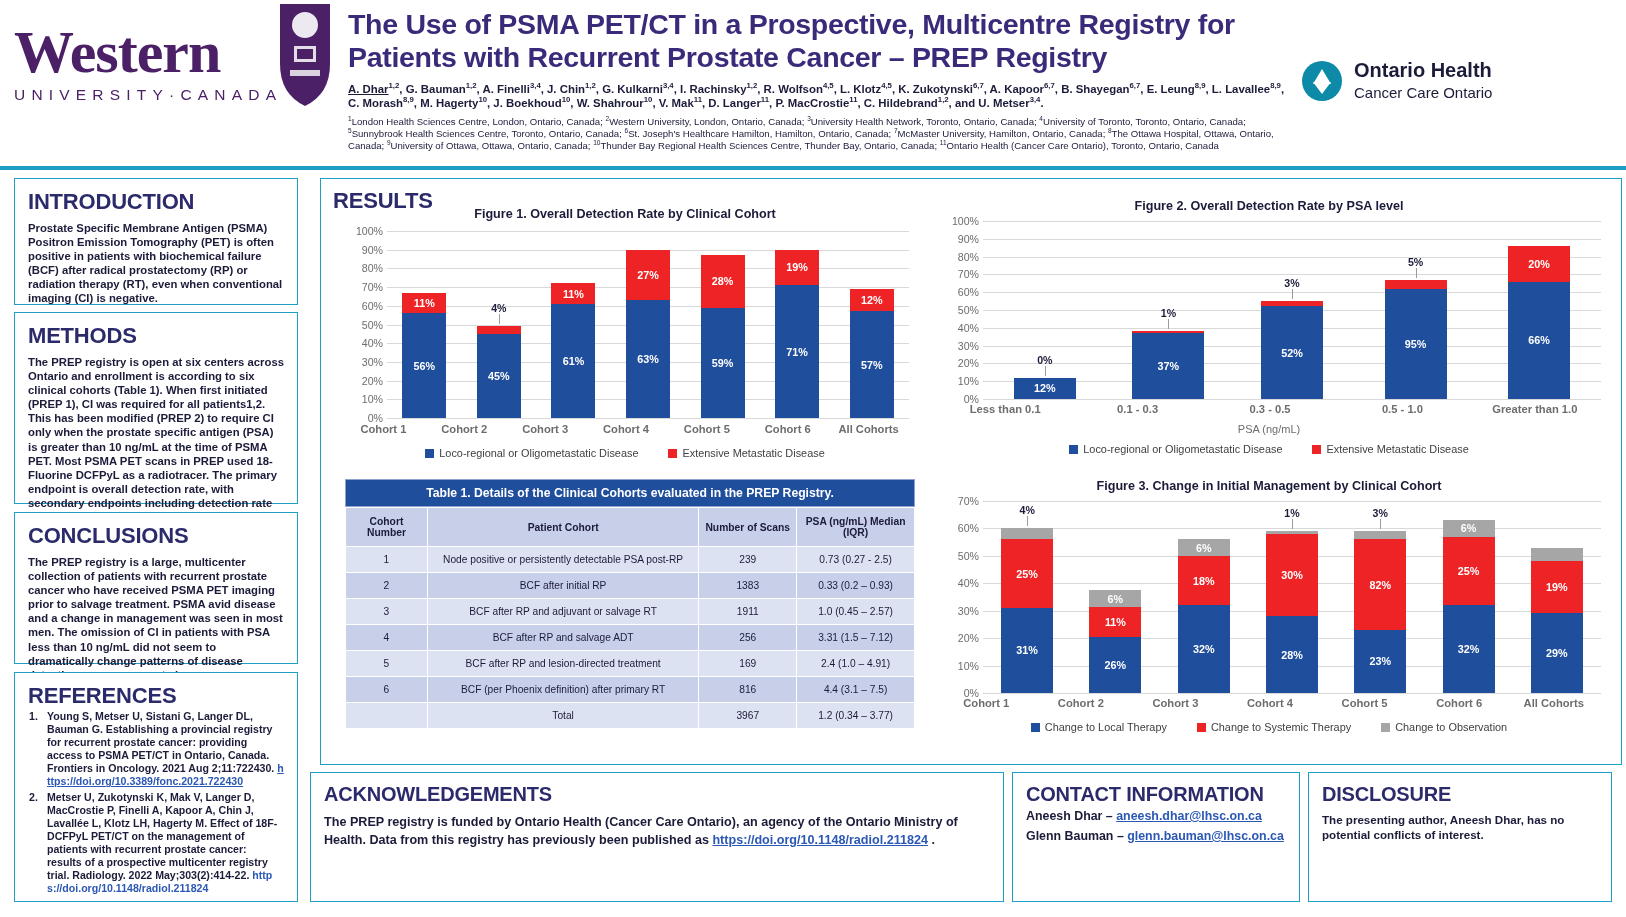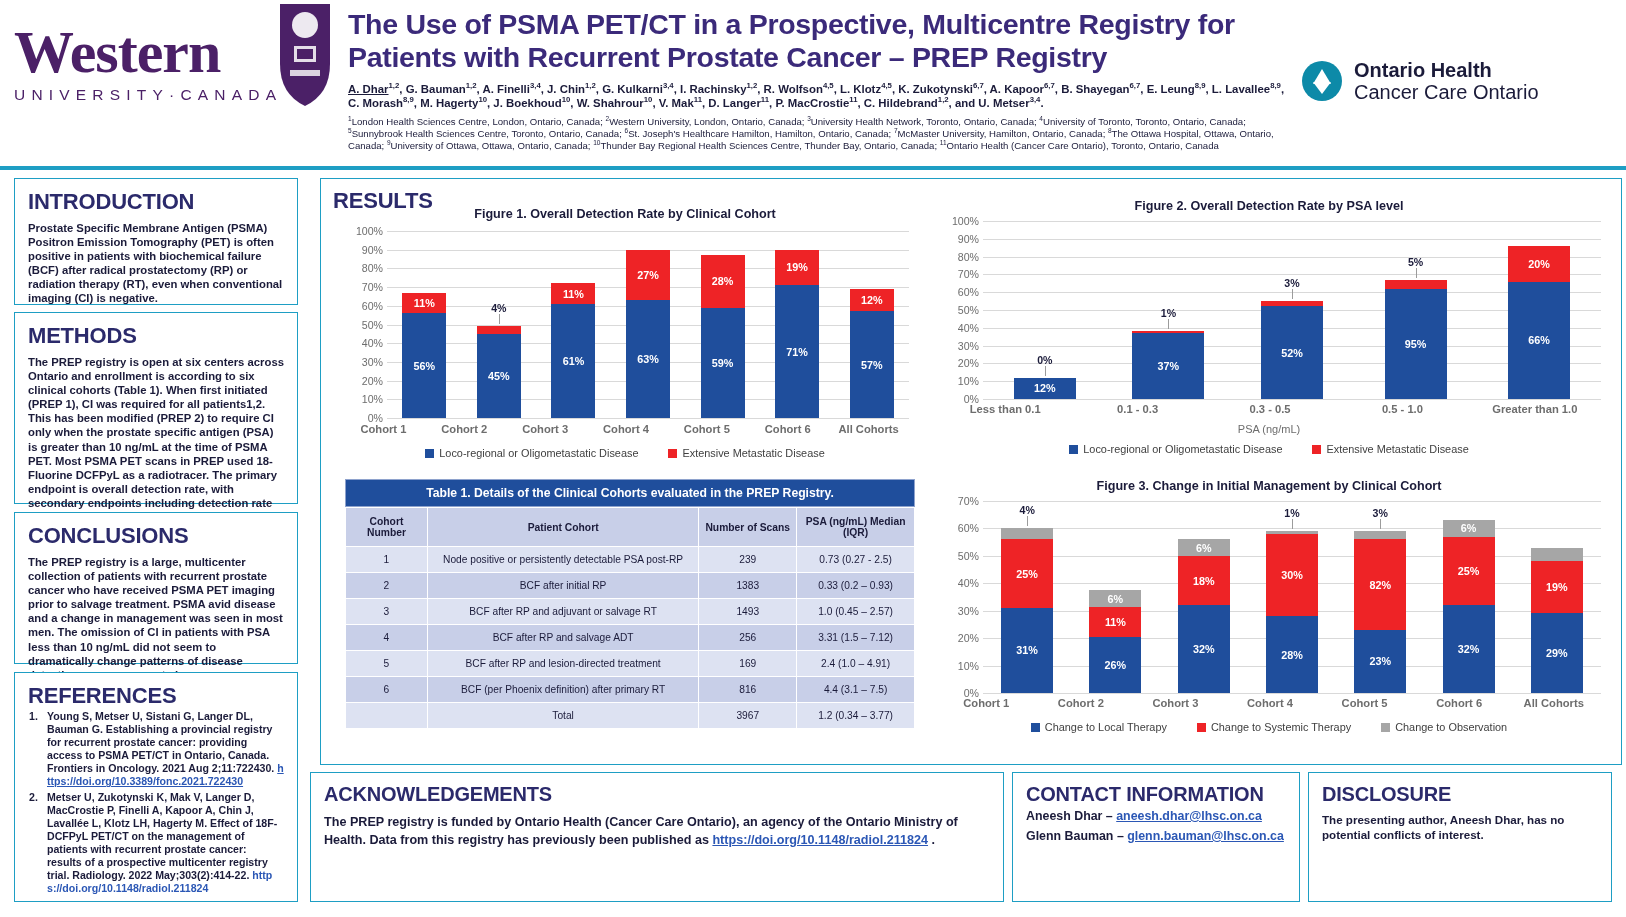--- a/index.html
+++ b/index.html
@@ -27,21 +27,21 @@
   .affil { margin-top:6px; font-size:9.6px; line-height:11.6px; color:#1b1b3a; }
   sup { font-size:0.68em; vertical-align: super; line-height:0; }
 
   .oh-logo { position:absolute; left:1302px; top:50px; width:310px; height:62px; display:flex; align-items:center; gap:12px; }
   .oh-mark { width:40px; height:40px; border-radius:50%; background:#0d8aa8; position:relative; flex:0 0 auto; }
   .oh-mark::before { content:""; position:absolute; left:11px; top:8px; width:0; height:0;
      border-left:9px solid transparent; border-right:9px solid transparent; border-bottom:15px solid #fff; }
   .oh-mark::after { content:""; position:absolute; left:11px; top:21px; width:0; height:0;
      border-left:9px solid transparent; border-right:9px solid transparent; border-top:12px solid #fff; }
   .oh-text-1 { font-size:20px; font-weight:bold; color:#1b1b3a; line-height:22px; }
-  .oh-text-2 { font-size:20px; color:#1b1b3a; line-height:23px;text-align:center; }
+  .oh-text-2 { font-size:15px; color:#1b1b3a; line-height:23px;text-align:center; }
 
   
   .panel { position:absolute; border:1.6px solid #1e9ec4; background:#fff; }
   .panel-h { font-family:"Liberation Sans", sans-serif; font-weight:bold; color:#2b2a6b; letter-spacing:-0.2px; }
   .body-txt { font-size:11.3px; line-height:14.1px; color:#1b1b3a; font-weight:600; }
 
   #p-intro { left:14px; top:178px; width:284px; height:127px; }
   #p-methods { left:14px; top:312px; width:284px; height:192px; }
   #p-concl { left:14px; top:512px; width:284px; height:152px; }
   #p-refs { left:14px; top:672px; width:284px; height:230px; }
@@ -372,21 +372,21 @@
           </tr>
           <tr>
             <td class="c0">2</td>
             <td class="c1">BCF after initial RP</td>
             <td class="c2">1383</td>
             <td class="c3">0.33 (0.2 – 0.93)</td>
           </tr>
           <tr>
             <td class="c0">3</td>
             <td class="c1">BCF after RP and adjuvant or salvage RT</td>
-            <td class="c2">1493</td>
+            <td class="c2">1911</td>
             <td class="c3">1.0 (0.45 – 2.57)</td>
           </tr>
           <tr>
             <td class="c0">4</td>
             <td class="c1">BCF after RP and salvage ADT</td>
             <td class="c2">256</td>
             <td class="c3">3.31 (1.5 – 7.12)</td>
           </tr>
           <tr>
             <td class="c0">5</td>

